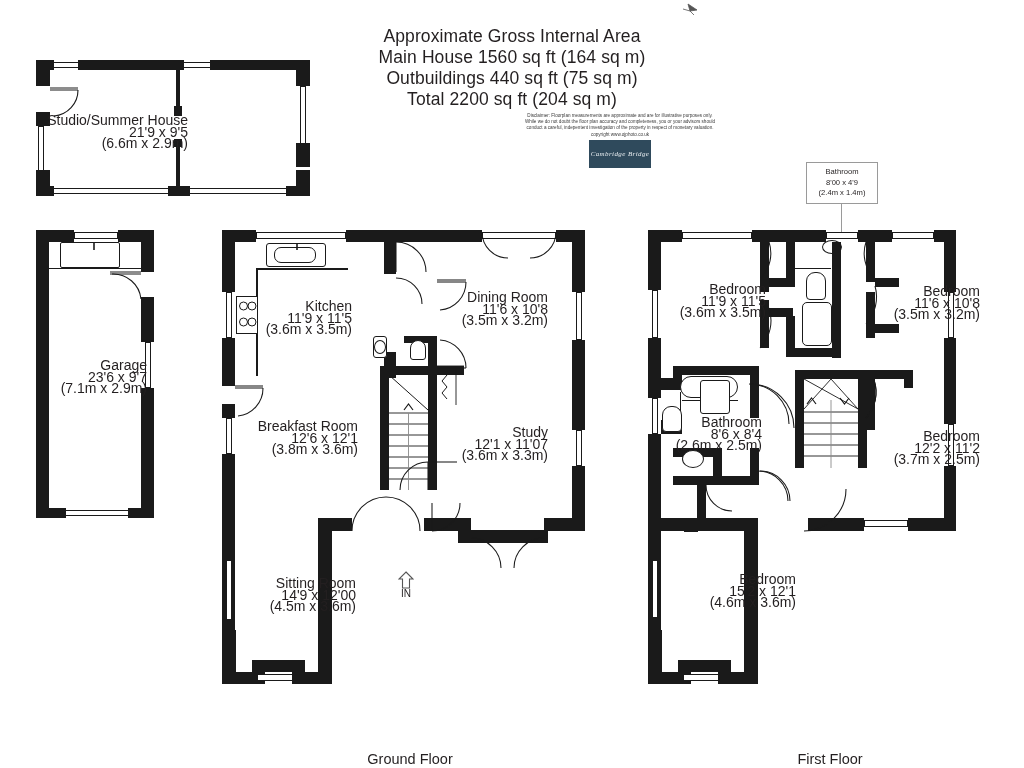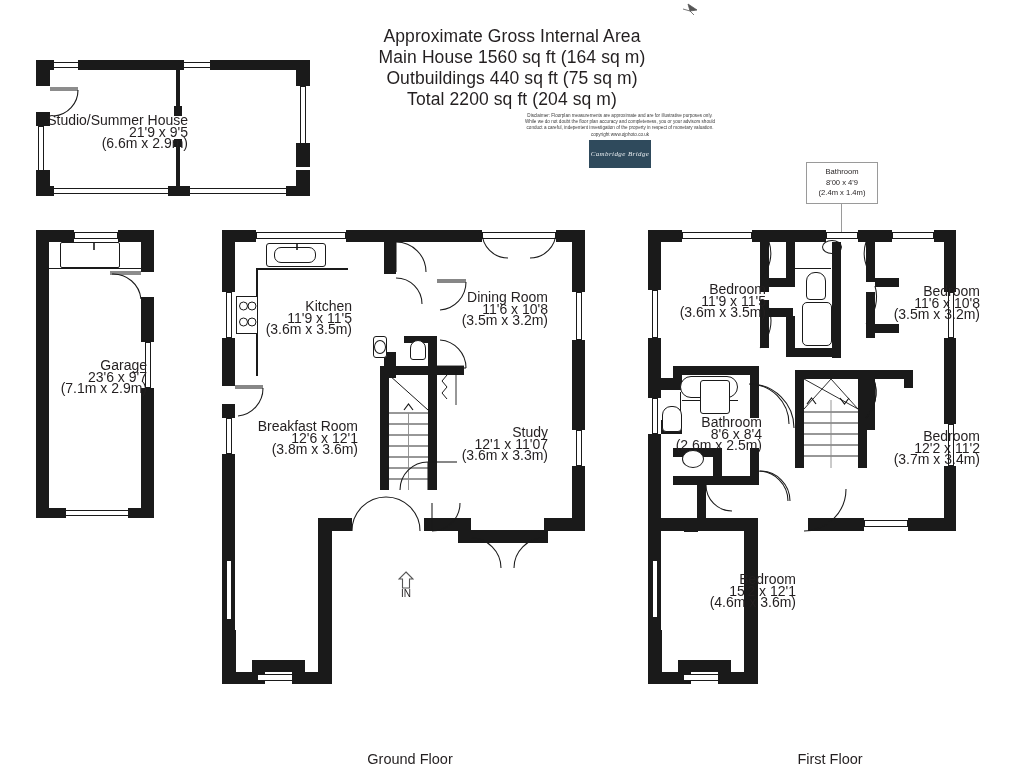--- a/index.html
+++ b/index.html
@@ -282,20 +282,25 @@
   </div>
   <div class="rlabel" style="left:248px;top:421px;width:110px;">
     <span class="nm">Breakfast Room</span>
     <span class="d1">12'6 x 12'1</span>
     <span class="d2">(3.8m x 3.6m)</span>
   </div>
   <div class="rlabel" style="left:452px;top:427px;width:96px;">
     <span class="nm">Study</span>
     <span class="d1">12'1 x 11'07</span>
     <span class="d2">(3.6m x 3.3m)</span>
+  </div>
+  <div class="rlabel" style="left:252px;top:578px;width:104px;">
+    <span class="nm">Sitting Room</span>
+    <span class="d1">14'9 x 12'00</span>
+    <span class="d2">(4.5m x 3.6m)</span>
   </div>
 
   <div class="inmark" style="left:392px;top:571px;width:28px;">
     <svg width="16" height="18" viewBox="0 0 16 18" style="display:block;margin:0 auto;">
       <path d="M8 1 L15 8 L11.5 8 L11.5 17 L4.5 17 L4.5 8 L1 8 Z" fill="#ffffff" stroke="#555" stroke-width="1.1"></path>
     </svg>
     <span>IN</span>
   </div>
 
   <div class="callout" style="left:806px;top:162px;width:72px;height:42px;">
@@ -447,21 +452,21 @@
     <span class="d2">(3.5m x 3.2m)</span>
   </div>
   <div class="rlabel" style="left:666px;top:417px;width:96px;">
     <span class="nm">Bathroom</span>
     <span class="d1">8'6 x 8'4</span>
     <span class="d2">(2.6m x 2.5m)</span>
   </div>
   <div class="rlabel" style="left:884px;top:431px;width:96px;">
     <span class="nm">Bedroom</span>
     <span class="d1">12'2 x 11'2</span>
-    <span class="d2">(3.7m x 3.4m)</span>
+    <span class="d2">(3.7m x 2.5m)</span>
   </div>
   <div class="rlabel" style="left:656px;top:574px;width:140px;">
     <span class="nm">Bedroom</span>
     <span class="d1">15'2 x 12'1</span>
     <span class="d2">(4.6m x 3.6m)</span>
   </div>
 
   <div class="floorname" style="left:300px;top:751px;width:220px;">Ground Floor</div>
   <div class="floorname" style="left:720px;top:751px;width:220px;">First Floor</div>
 

